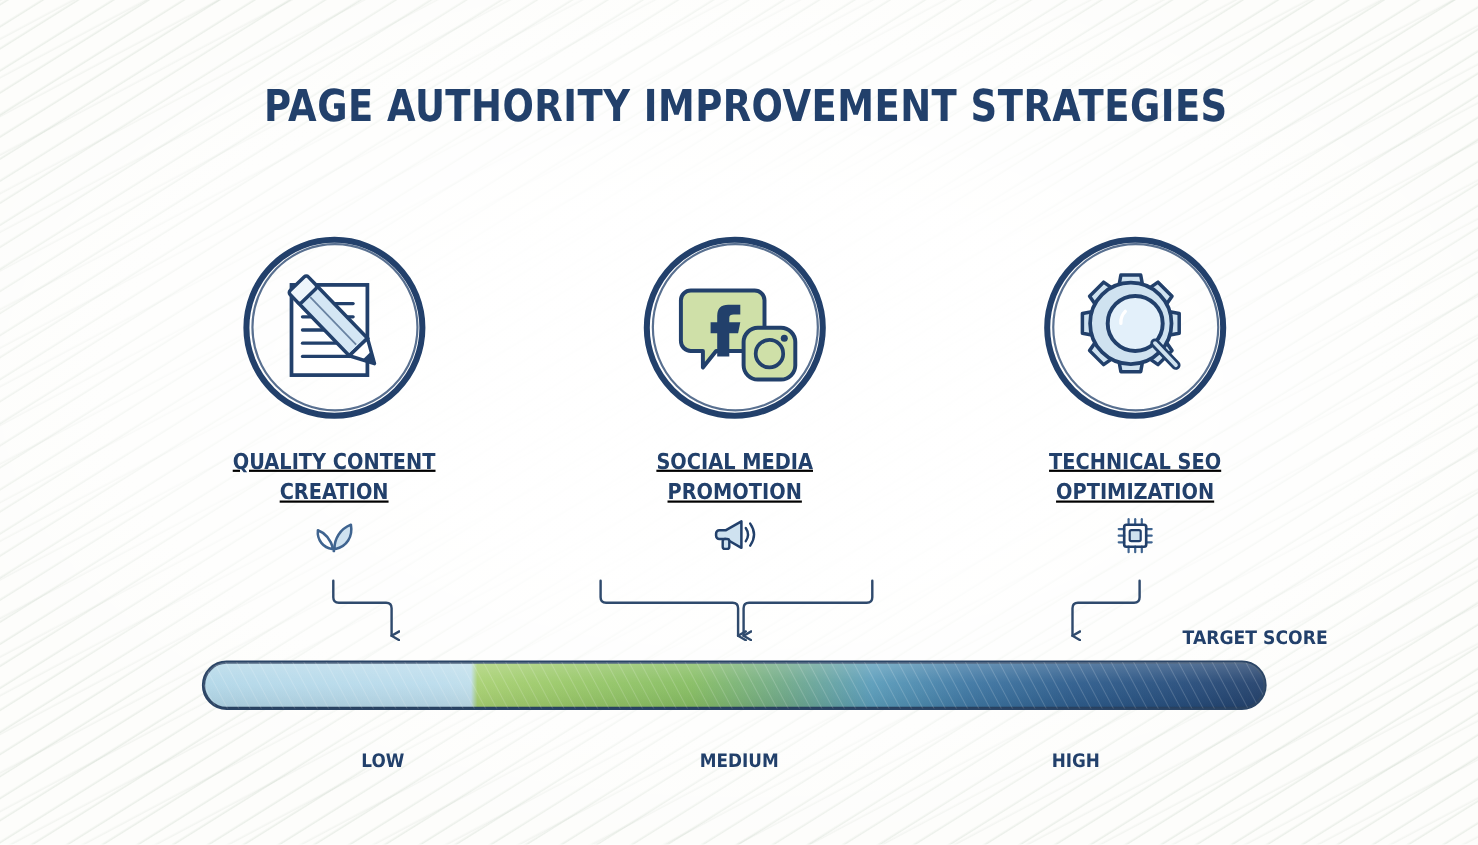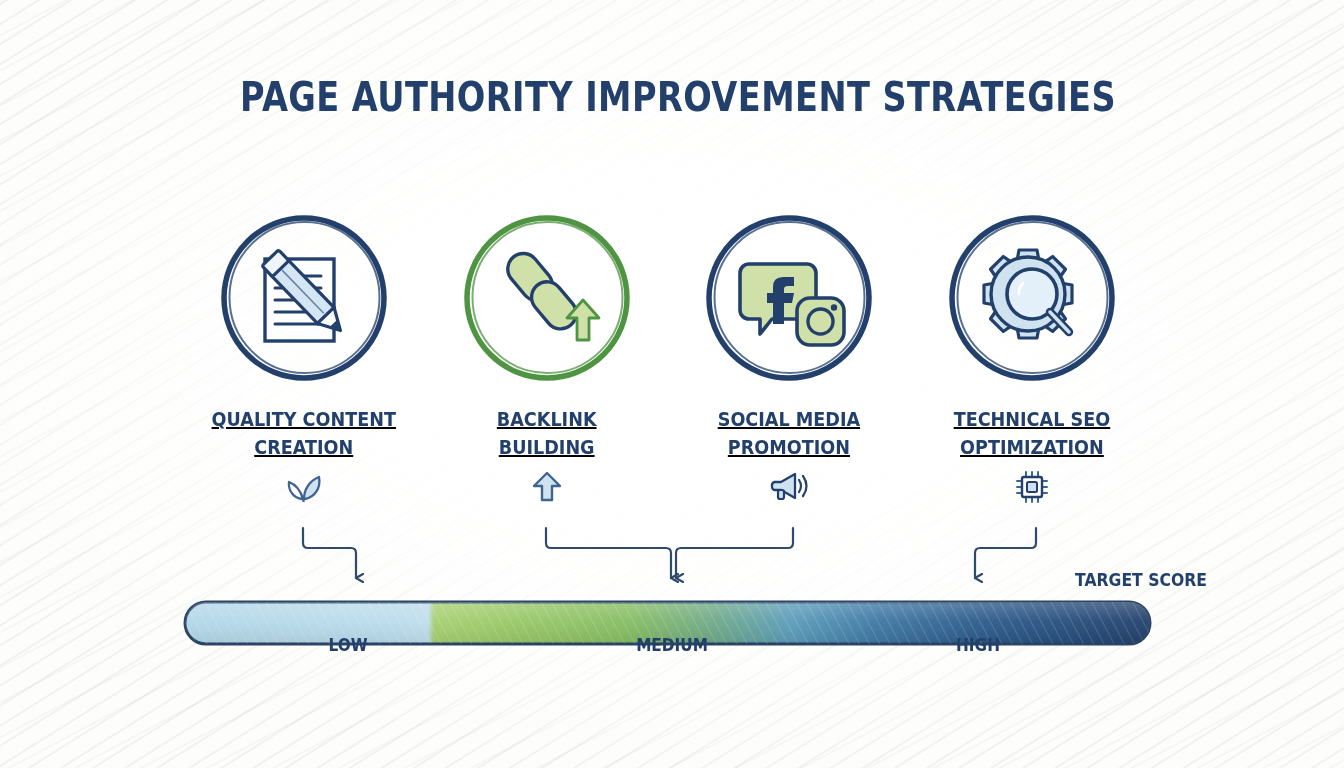--- a/index.html
+++ b/index.html
@@ -137,21 +137,21 @@
     font-size: 17px;
     transform: scaleX(0.92);
     transform-origin: left center;
     white-space: nowrap;
   }
 
   
   .scale-labels {
     position: absolute;
     left: 183px;
-    top: 635px;
+    top: 682px;
     width: 969px;
     height: 26px;
   }
   .scale-label {
     position: absolute;
     color: #22406b;
     font-family: "DejaVu Sans", sans-serif;
     font-weight: bold;
     font-size: 17px;
     transform: translateX(-50%) scaleX(0.9);
@@ -198,42 +198,20 @@
 CREATION</div>
       <div class="mini-icon">
         <svg width="40" height="32" viewBox="0 0 40 32">
           <path d="M20 29 C20 20 25 11 35 7 C37 18 31 27 21 29 Z" fill="#cfe2f0" stroke="#3f6490" stroke-width="2.3" stroke-linejoin="round"></path>
           <path d="M19 29 C17 22 13 15 5 12 C4 21 10 28 18 29 Z" fill="#ffffff" stroke="#3f6490" stroke-width="2.3" stroke-linejoin="round"></path>
           <line x1="19.5" y1="29" x2="19.5" y2="31.5" stroke="#3f6490" stroke-width="2.3" stroke-linecap="round"></line>
         </svg>
       </div>
     </div>
 
-    <div class="card">
-      <div class="ring-wrap">
-        <svg width="176" height="176" viewBox="0 0 176 176">
-          <ellipse cx="88" cy="88" rx="80" ry="80" fill="none" stroke="#4f9442" stroke-width="5.5" stroke-linecap="round"></ellipse>
-          <ellipse cx="88.5" cy="87.5" rx="75" ry="75.5" fill="none" stroke="#4f9442" stroke-width="2" opacity=".75"></ellipse>
-
-          <g transform="rotate(-40 88 88)">
-            <rect x="73" y="35" width="31" height="52" rx="15.5" fill="#cfe0a8" stroke="#22406b" stroke-width="3.4"></rect>
-            <rect x="73" y="72" width="31" height="52" rx="15.5" fill="#cfe0a8" stroke="#22406b" stroke-width="3.4"></rect>
-          </g>
-
-          <path d="M118 130 L118 108 L108 108 L124 90 L140 108 L130 108 L130 130 Z" fill="#cfe0a8" stroke="#4f9442" stroke-width="2.8" stroke-linejoin="round"></path>
-        </svg>
-      </div>
-      <div class="card-label">BACKLINK
-BUILDING</div>
-      <div class="mini-icon">
-        <svg width="34" height="32" viewBox="0 0 34 32">
-          <path d="M12 30 L12 16 L4 16 L17 3 L30 16 L22 16 L22 30 Z" fill="#cfe2f0" stroke="#3f6490" stroke-width="2.4" stroke-linejoin="round"></path>
-        </svg>
-      </div>
-    </div>
 
     <div class="card">
       <div class="ring-wrap">
         <svg width="176" height="176" viewBox="0 0 176 176">
           <ellipse cx="88" cy="88" rx="80" ry="80" fill="none" stroke="#22406b" stroke-width="5.5" stroke-linecap="round"></ellipse>
           <ellipse cx="88.5" cy="87.5" rx="75" ry="75.5" fill="none" stroke="#22406b" stroke-width="2" opacity=".75"></ellipse>
 
           <path d="M48 54 h58 a9 9 0 0 1 9 9 v37 a9 9 0 0 1 -9 9 h-35 l-12 15 v-15 h-11 a9 9 0 0 1 -9 -9 v-37 a9 9 0 0 1 9 -9 Z" fill="#cfe0a8" stroke="#22406b" stroke-width="3.6" stroke-linejoin="round"></path>
           <path d="M82 67 q-10 0 -10 10 v6 h-6 v10 h6 v21 h11 v-21 h8 l2 -10 h-10 v-4 q0 -3 4 -3 h6 v-9 Z" fill="#22406b"></path>
 

